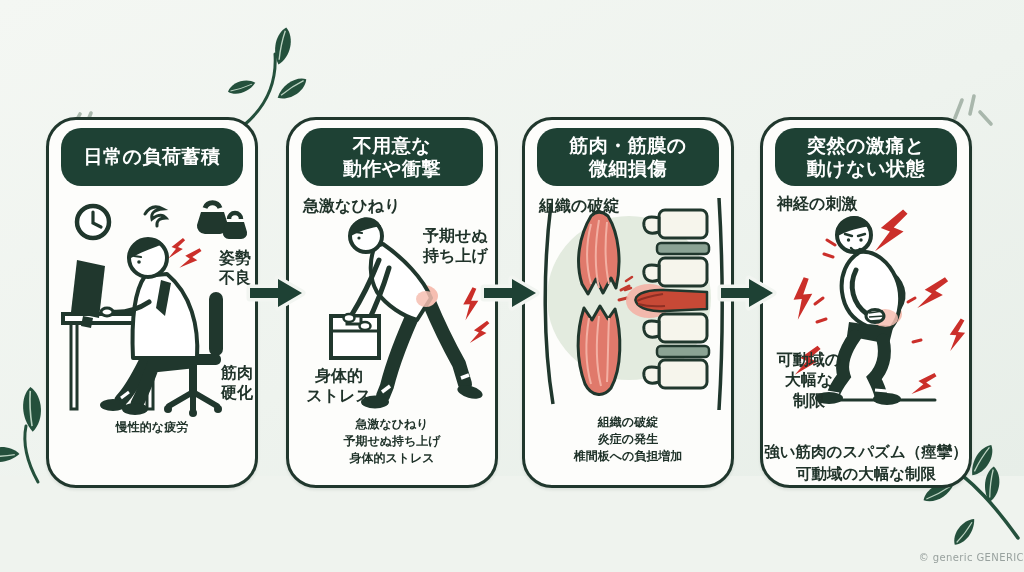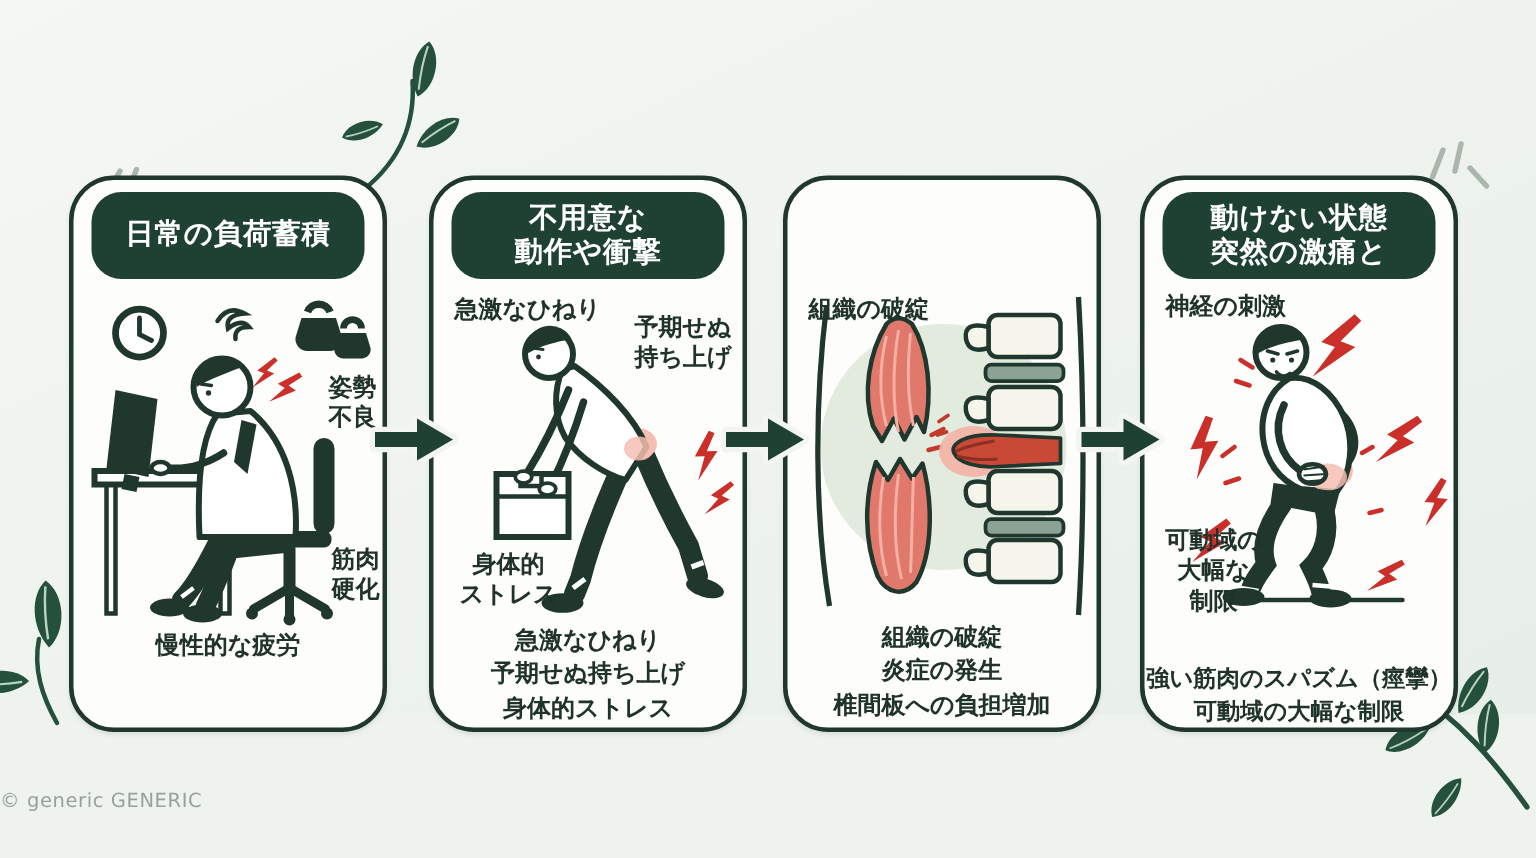--- a/index.html
+++ b/index.html
@@ -11,24 +11,24 @@
   .panel{position:absolute;top:117px;width:212px;height:371px;box-sizing:border-box;
          background:#fdfdfb;border:3px solid #20372d;border-radius:30px;z-index:2;
          box-shadow:0 2px 3px rgba(40,60,50,.10);}
   .pill{position:absolute;left:12px;right:12px;top:8px;min-height:58px;background:#1e4134;
         border-radius:20px;display:flex;flex-direction:column;align-items:center;justify-content:center;
         color:#ffffff;font-weight:800;font-size:19px;line-height:1.22;letter-spacing:.5px;text-align:center;}
   .ill{position:absolute;left:0;top:66px;width:206px;height:240px;overflow:visible}
   .ann{position:absolute;font-weight:700;color:#20332a;font-size:16px;line-height:1.28;text-align:center;white-space:nowrap;}
   .ann span{display:block}
   .bullets{position:absolute;left:0;right:0;text-align:center;font-weight:700;color:#20332a;
-           font-size:16px;line-height:1.4;}
+           font-size:12px;line-height:1.4;}
   .bullets div{white-space:nowrap}
   .arrow{position:absolute;top:276px;width:56px;height:34px;z-index:3;overflow:visible}
-  .footer{position:absolute;left:0;right:0;top:527px;text-align:left;font-size:13px;
+  .footer{position:absolute;left:0;right:0;top:552px;text-align:right;font-size:10px;
           color:#98a19e;letter-spacing:.4px;z-index:2}
 </style>
 </head>
 <body>
 
 <div id="stage">
 
   <svg width="0" height="0" style="position:absolute" aria-hidden="true">
     <defs>
       <g id="bolt">
@@ -181,36 +181,40 @@
         <ellipse cx="76" cy="140" rx="5.5" ry="4" fill="#fff" stroke="#20372d" stroke-width="2.5"></ellipse>
       </g>
       <g fill="#cb2f2a">
         <use href="#bolt" transform="translate(170,104) scale(1.15) rotate(-12)"></use>
         <use href="#bolt" transform="translate(187,132) scale(0.95) rotate(14)"></use>
       </g>
     </svg>
     <div class="ann" style="left:14px;top:76px">
       <span>急激なひねり</span>
     </div>
-    <div class="ann" style="left:134px;top:88px;text-align:right">
+    <div class="ann" style="left:134px;top:106px;text-align:right">
       <span>予期せぬ</span>
         <span>持ち上げ</span>
     </div>
     <div class="ann" style="left:16px;top:246px;width:68px">
       <span>身体的</span>
         <span>ストレス</span>
     </div>
     <div class="bullets" style="top:296px">
       <div>急激なひねり</div>
       <div>予期せぬ持ち上げ</div>
       <div>身体的ストレス</div>
     </div>
   </section>
 
   <section class="panel" style="left:522px">
+    <div class="pill">
+      <span>筋肉・筋膜の</span>
+      <span>微細損傷</span>
+    </div>
     <svg class="ill" viewBox="0 0 206 240">
       <circle cx="104" cy="112" r="82" fill="#e3ebdf"></circle>
       <path d="M26 18 C 18 82 18 158 28 218" stroke="#20372d" stroke-width="3.5" fill="none"></path>
       <g>
         <path d="M66 30 C 54 50 50 76 57 98 L 63 108 L 71 93 L 78 107 L 86 92 L 91 102 C 97 76 94 48 83 30 C 77 25 71 25 66 30 Z" fill="#e0796b" stroke="#20372d" stroke-width="3" stroke-linejoin="round"></path>
         <path d="M66 38 C 61 58 61 80 66 98 M74 34 C 70 58 70 84 74 102 M82 36 C 80 56 80 80 84 98" stroke="#f3b0a3" stroke-width="2" fill="none"></path>
         <path d="M59 122 L 67 134 L 75 120 L 83 133 L 90 123 C 97 148 97 182 86 202 C 78 212 66 210 60 198 C 51 174 51 146 59 122 Z" fill="#e0796b" stroke="#20372d" stroke-width="3" stroke-linejoin="round"></path>
         <path d="M64 132 C 60 156 61 180 66 198 M74 130 C 71 154 71 180 76 200 M84 132 C 83 154 83 176 82 196" stroke="#f3b0a3" stroke-width="2" fill="none"></path>
         <path d="M96 104 L104 100 M94 114 L102 112" stroke="#c2392e" stroke-width="3" stroke-linecap="round"></path>
       </g>
@@ -241,22 +245,22 @@
     </div>
     <div class="bullets" style="top:294px">
       <div>組織の破綻</div>
       <div>炎症の発生</div>
       <div>椎間板への負担増加</div>
     </div>
   </section>
 
   <section class="panel" style="left:760px">
     <div class="pill">
+      <span>突然の激痛と</span>
       <span>動けない状態</span>
-      <span>突然の激痛と</span>
     </div>
     <svg class="ill" viewBox="0 0 206 240">
       <path d="M58 214 H172" stroke="#20372d" stroke-width="3" stroke-linecap="round"></path>
       <g>
         <path d="M124 84 C 140 94 144 110 136 122" stroke="#20372d" stroke-width="5" fill="none" stroke-linecap="round"></path>
         <ellipse cx="120" cy="128" rx="19" ry="13" fill="#f6beb1"></ellipse>
         <path d="M97 66 C 83 74 77 90 79 106 C 81 122 90 134 104 140 L 128 142 C 138 130 140 108 133 92 C 126 76 112 64 97 66 Z" fill="#fff" stroke="#20372d" stroke-width="4" stroke-linejoin="round"></path>
         <ellipse cx="122" cy="132" rx="13" ry="9" fill="#f6beb1" opacity="0.85"></ellipse>
         <circle cx="91" cy="49" r="17" fill="#fff" stroke="#20372d" stroke-width="4"></circle>
         <path d="M75 44 A17 17 0 0 1 107 40 C 97 42 85 44 75 50 Z" fill="#20372d"></path>

